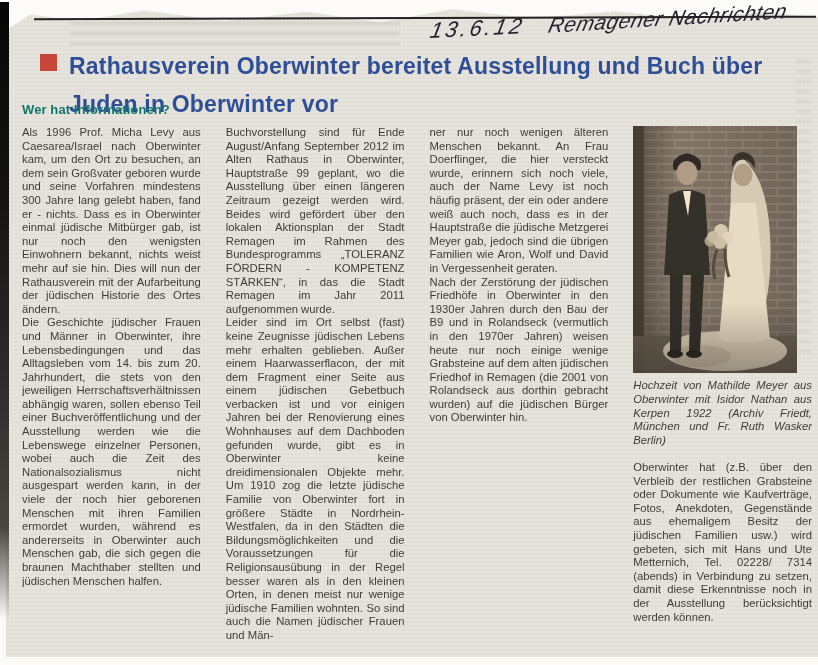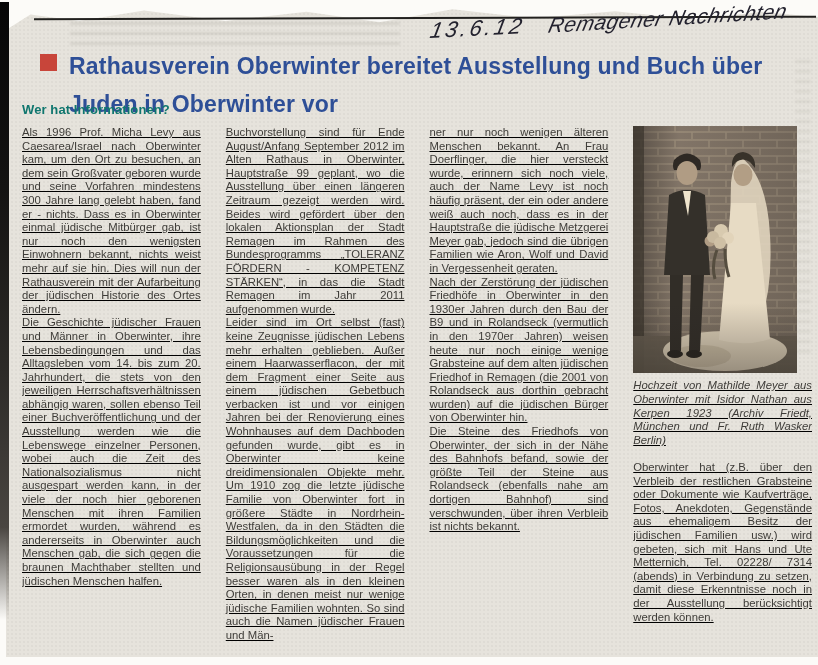--- a/index.html
+++ b/index.html
@@ -70,21 +70,20 @@
   .subhead{
     position:absolute;left:22px;top:102px;
     font-size:13px;font-weight:bold;color:#0f766e;letter-spacing:0.1px;
   }
 
   
   .columns{
     position:absolute;left:22px;top:126px;width:790px;height:534px;
     display:grid;grid-template-columns:repeat(4,1fr);column-gap:25px;
     overflow:hidden;
-    text-decoration:underline;
   }
   .col{
     text-align:justify;font-size:11.3px;line-height:13.6px;color:#3e3c38;
     -webkit-hyphens:manual;hyphens:manual;
   }
   .col p{margin:0;}
   .spread{text-align-last:justify;}
 
   
   .photo-frame{width:164px;height:250px;margin:-3px 0 6px 0;}
@@ -128,21 +127,20 @@
     </div>
 
     <div class="col">
       <p>Buchvorstellung sind für Ende August/Anfang September 2012 im Alten Rathaus in Oberwinter, Hauptstraße 99 geplant, wo die Ausstellung über einen längeren Zeitraum gezeigt werden wird. Beides wird gefördert über den lokalen Aktionsplan der Stadt Remagen im Rahmen des Bundesprogramms „TOLERANZ FÖRDERN - KOMPETENZ STÄRKEN“, in das die Stadt Remagen im Jahr 2011 aufgenommen wurde.</p>
       <p>Leider sind im Ort selbst (fast) keine Zeugnisse jüdischen Lebens mehr erhalten geblieben. Außer einem Haarwasserflacon, der mit dem Fragment einer Seite aus einem jüdischen Gebetbuch verbacken ist und vor einigen Jahren bei der Renovierung eines Wohnhauses auf dem Dachboden gefunden wurde, gibt es in Oberwinter keine dreidimensionalen Objekte mehr. Um 1910 zog die letzte jüdische Familie von Oberwinter fort in größere Städte in Nordrhein-Westfalen, da in den Städten die Bildungsmöglichkeiten und die Voraussetzungen für die Religionsausübung in der Regel besser waren als in den kleinen Orten, in denen meist nur wenige jüdische Familien wohnten. So sind auch die Namen jüdischer Frauen und Män-</p>
     </div>
 
     <div class="col">
       <p>ner nur noch wenigen älteren Menschen bekannt. An Frau Doerflinger, die hier versteckt wurde, erinnern sich noch viele, auch der Name Levy ist noch häufig präsent, der ein oder andere weiß auch noch, dass es in der Hauptstraße die jüdische Metzgerei Meyer gab, jedoch sind die übrigen Familien wie Aron, Wolf und David in Vergessenheit geraten.</p>
       <p>Nach der Zerstörung der jüdischen Friedhöfe in Oberwinter in den 1930er Jahren durch den Bau der B9 und in Rolandseck (vermutlich in den 1970er Jahren) weisen heute nur noch einige wenige Grabsteine auf dem alten jüdischen Friedhof in Remagen (die 2001 von Rolandseck aus dorthin gebracht wurden) auf die jüdischen Bürger von Oberwinter hin.</p>
-      <p>Die Steine des Friedhofs von Oberwinter, der sich in der Nähe des Bahnhofs befand, sowie der größte Teil der Steine aus Rolandseck (ebenfalls nahe am dortigen Bahnhof) sind verschwunden, über ihren Verbleib ist nichts bekannt.</p>
     </div>
 
     <div class="col">
       <div class="photo-frame">
         <svg viewBox="0 0 164 250" xmlns="http://www.w3.org/2000/svg">
           <defs>
             <pattern id="bricks" width="34" height="16" patternUnits="userSpaceOnUse">
               <rect width="34" height="16" fill="#84766a"></rect>
               <path d="M0 1h34 M0 9h34" stroke="#a0917f" stroke-width="1.6"></path>
               <path d="M8 1v8 M25 9v8" stroke="#a0917f" stroke-width="1.4"></path>
@@ -186,18 +184,18 @@
               <circle cx="80" cy="114" r="6" fill="#bfb29a"></circle>
               <circle cx="95" cy="115" r="6" fill="#d8cdb8"></circle>
               <circle cx="87" cy="120" r="6" fill="#c6b9a1"></circle>
               <path d="M84 127 Q78 142 82 156 M92 126 Q92 142 96 154" stroke="#4c4435" stroke-width="3" fill="none"></path>
             </g>
           </g>
 
           <rect width="164" height="250" fill="url(#vign)"></rect>
         </svg>
       </div>
-      <p class="caption">Hochzeit von Mathilde Meyer aus Oberwinter mit Isidor Nathan aus Kerpen 1923 (Archiv Friedt, München und Fr. Ruth Wasker Berlin)</p>
+      <p class="caption">Hochzeit von Mathilde Meyer aus Oberwinter mit Isidor Nathan aus Kerpen 1922 (Archiv Friedt, München und Fr. Ruth Wasker Berlin)</p>
       <p>Oberwinter hat (z.B. über den Verbleib der restlichen Grabsteine oder Dokumente wie Kaufverträge, Fotos, Anekdoten, Gegenstände aus ehemaligem Besitz der jüdischen Familien usw.) wird gebeten, sich mit Hans und Ute Metternich, Tel. 02228/ 7314 (abends) in Verbindung zu setzen, damit diese Erkenntnisse noch in der Ausstellung berücksichtigt werden können.</p>
     </div>
 
   </div>
 </div>
 
 </body></html>

